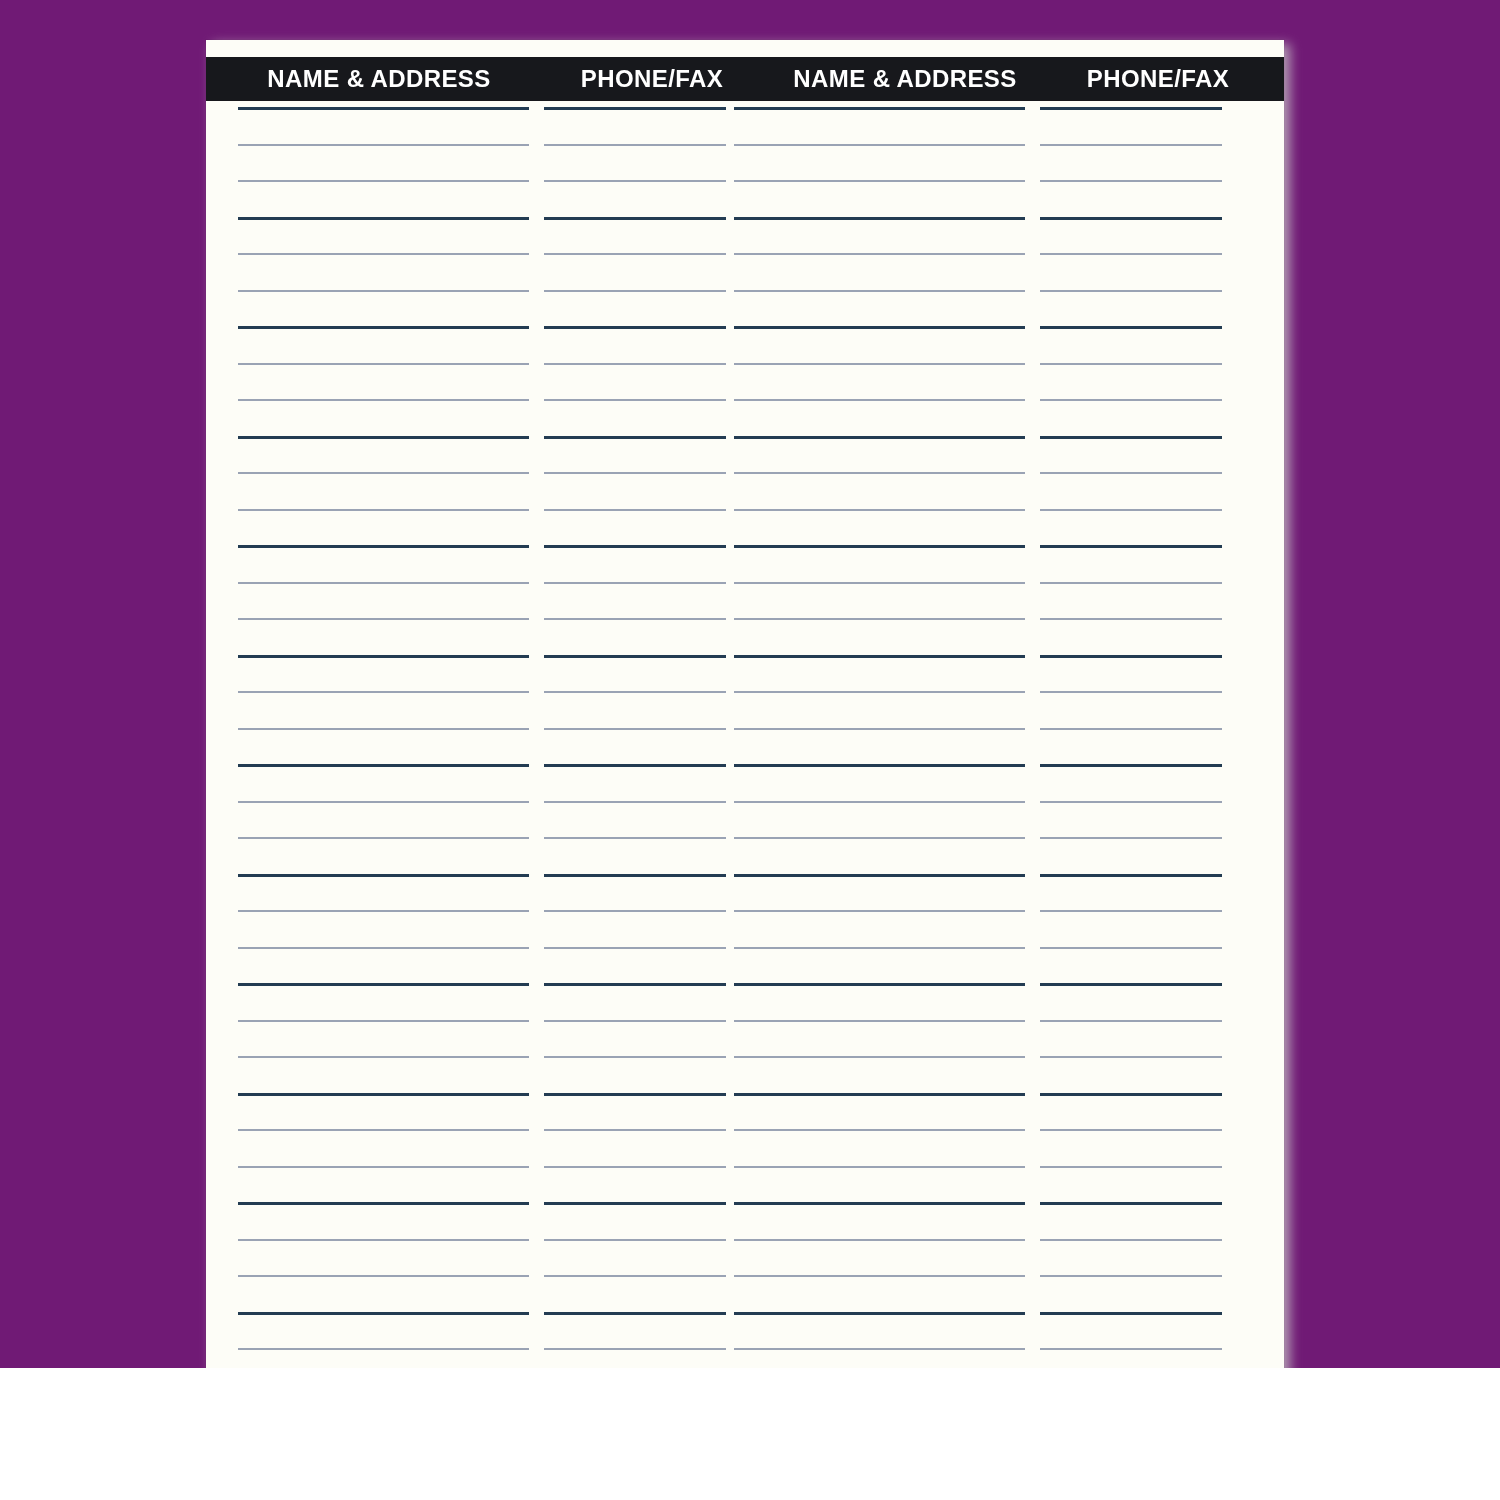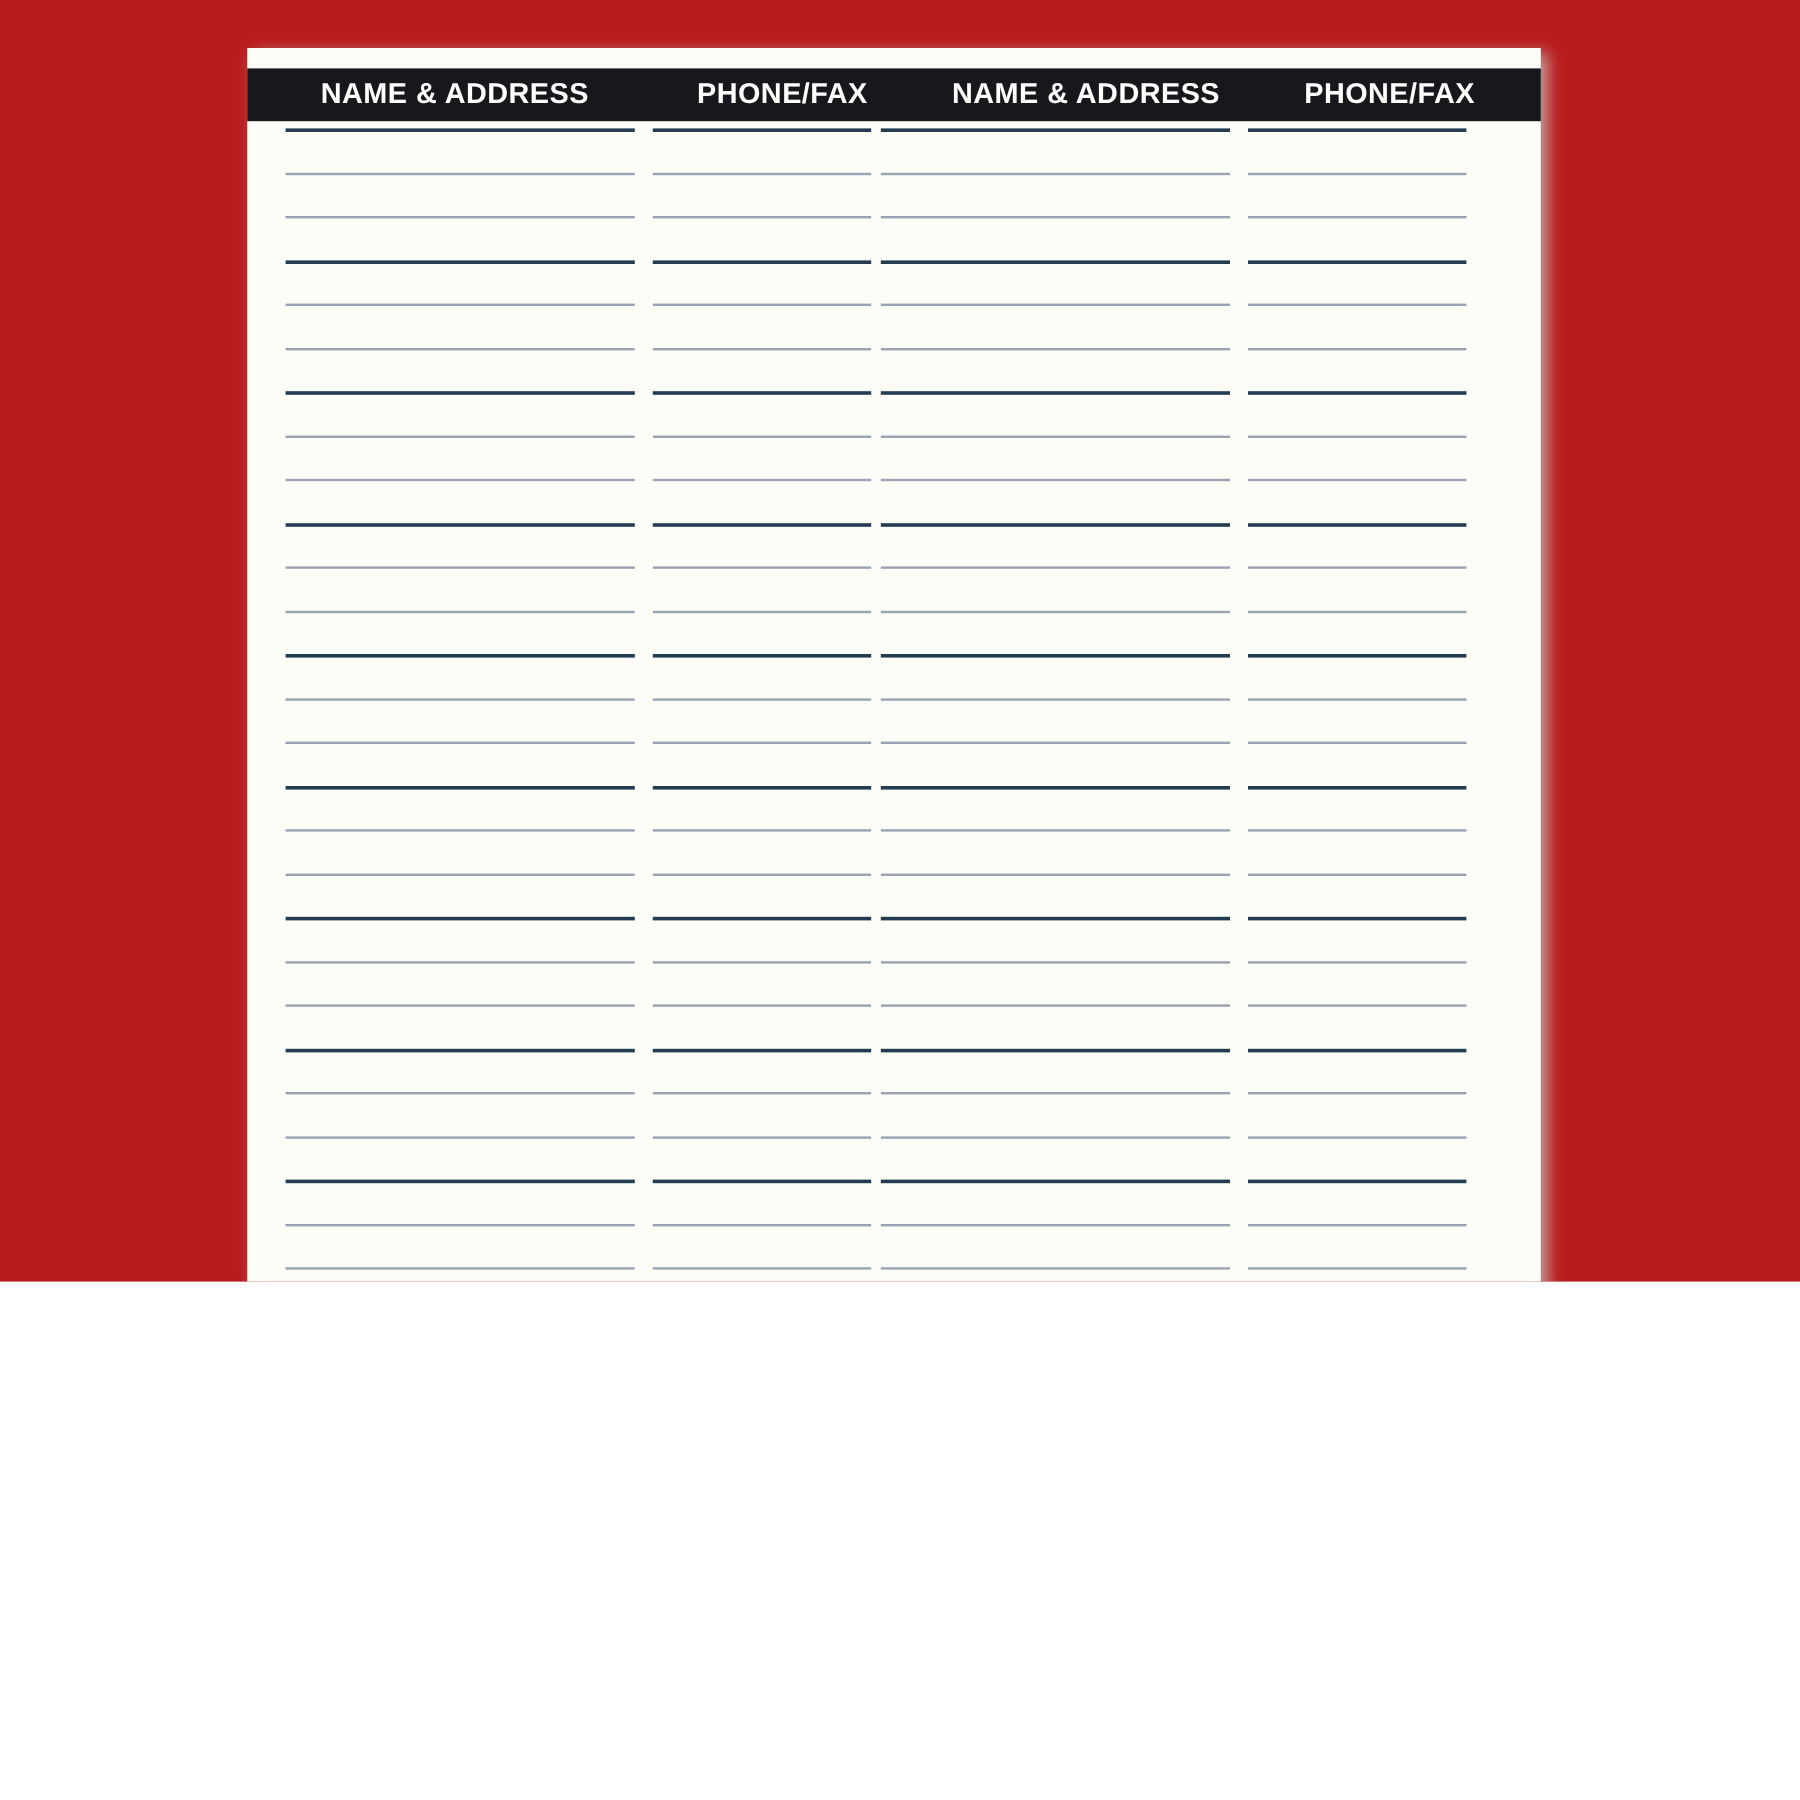--- a/index.html
+++ b/index.html
@@ -7,23 +7,23 @@
     padding: 0;
     width: 1500px;
     height: 1500px;
     background: #ffffff;
     font-family: "Liberation Sans", sans-serif;
   }
 
   #page {
     position: relative;
     width: 1500px;
-    height: 1068px;
+    height: 1368px;
     overflow: hidden;
-    background: #b91c1c;
+    background: #701a75;
   }
 
   
   .sheet-shadow {
     position: absolute;
     left: 212px;
     top: 44px;
     width: 1078px;
     height: 1392px;
     background: #c9c9c9;

